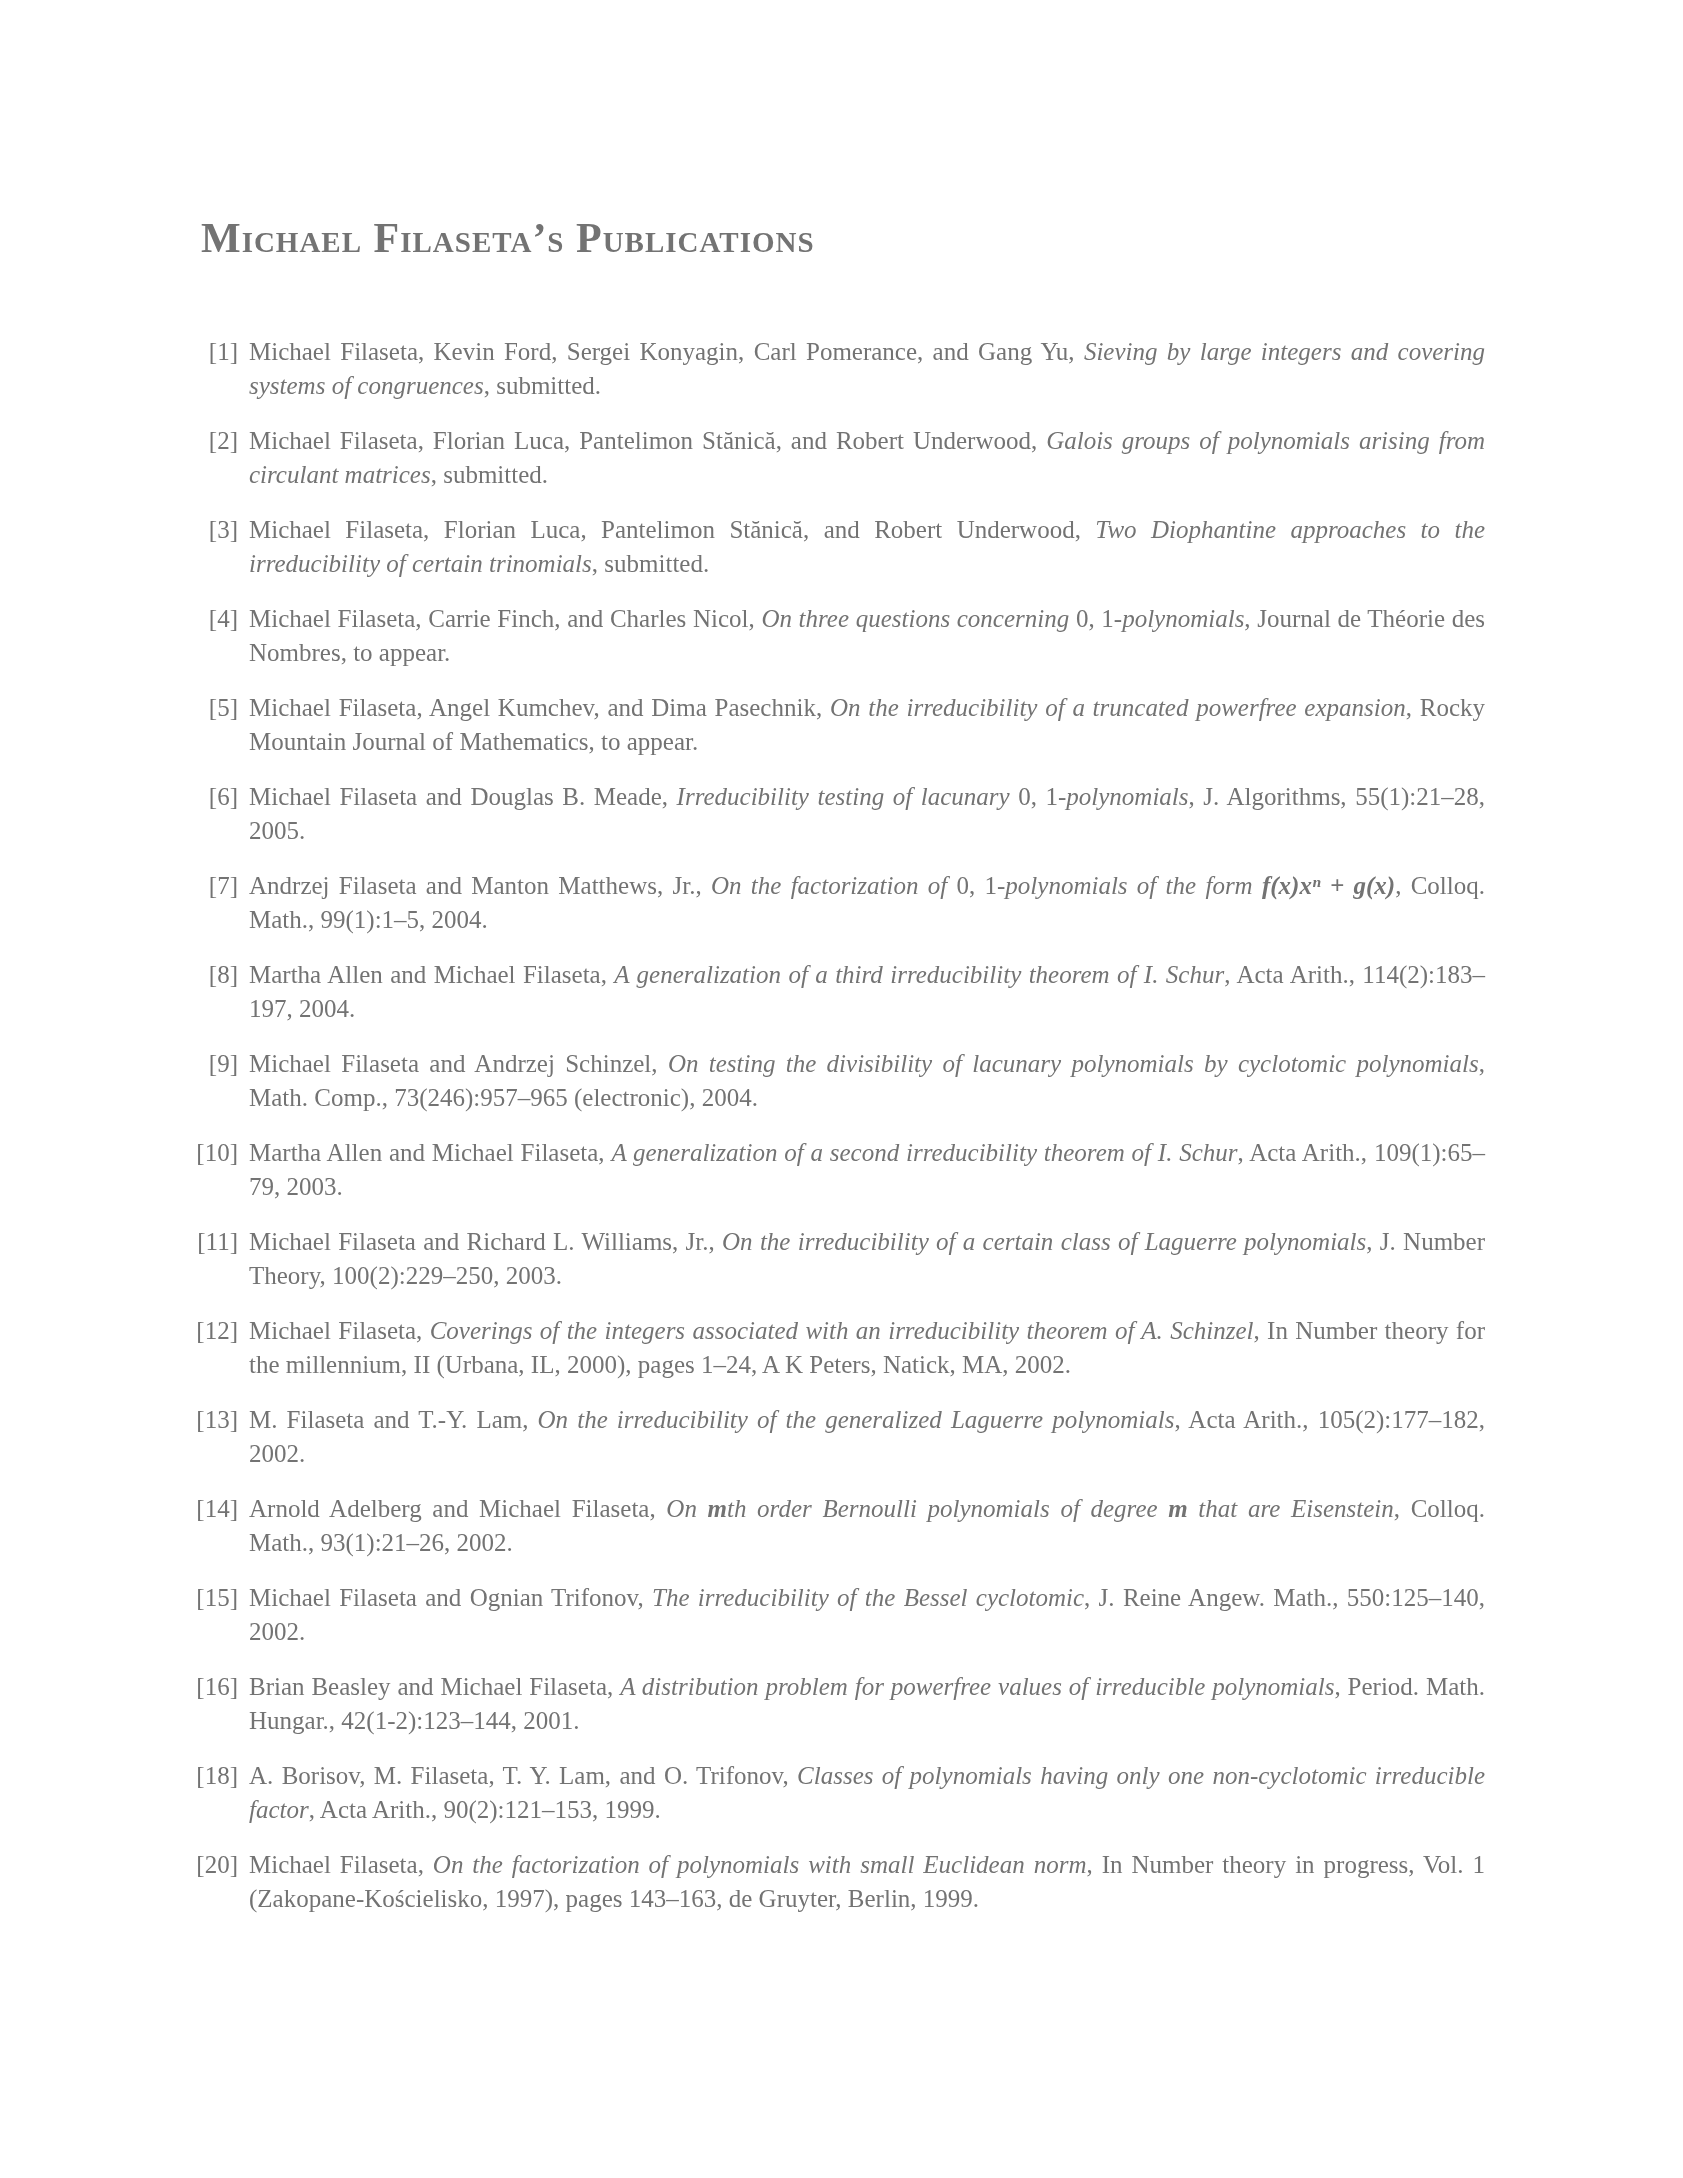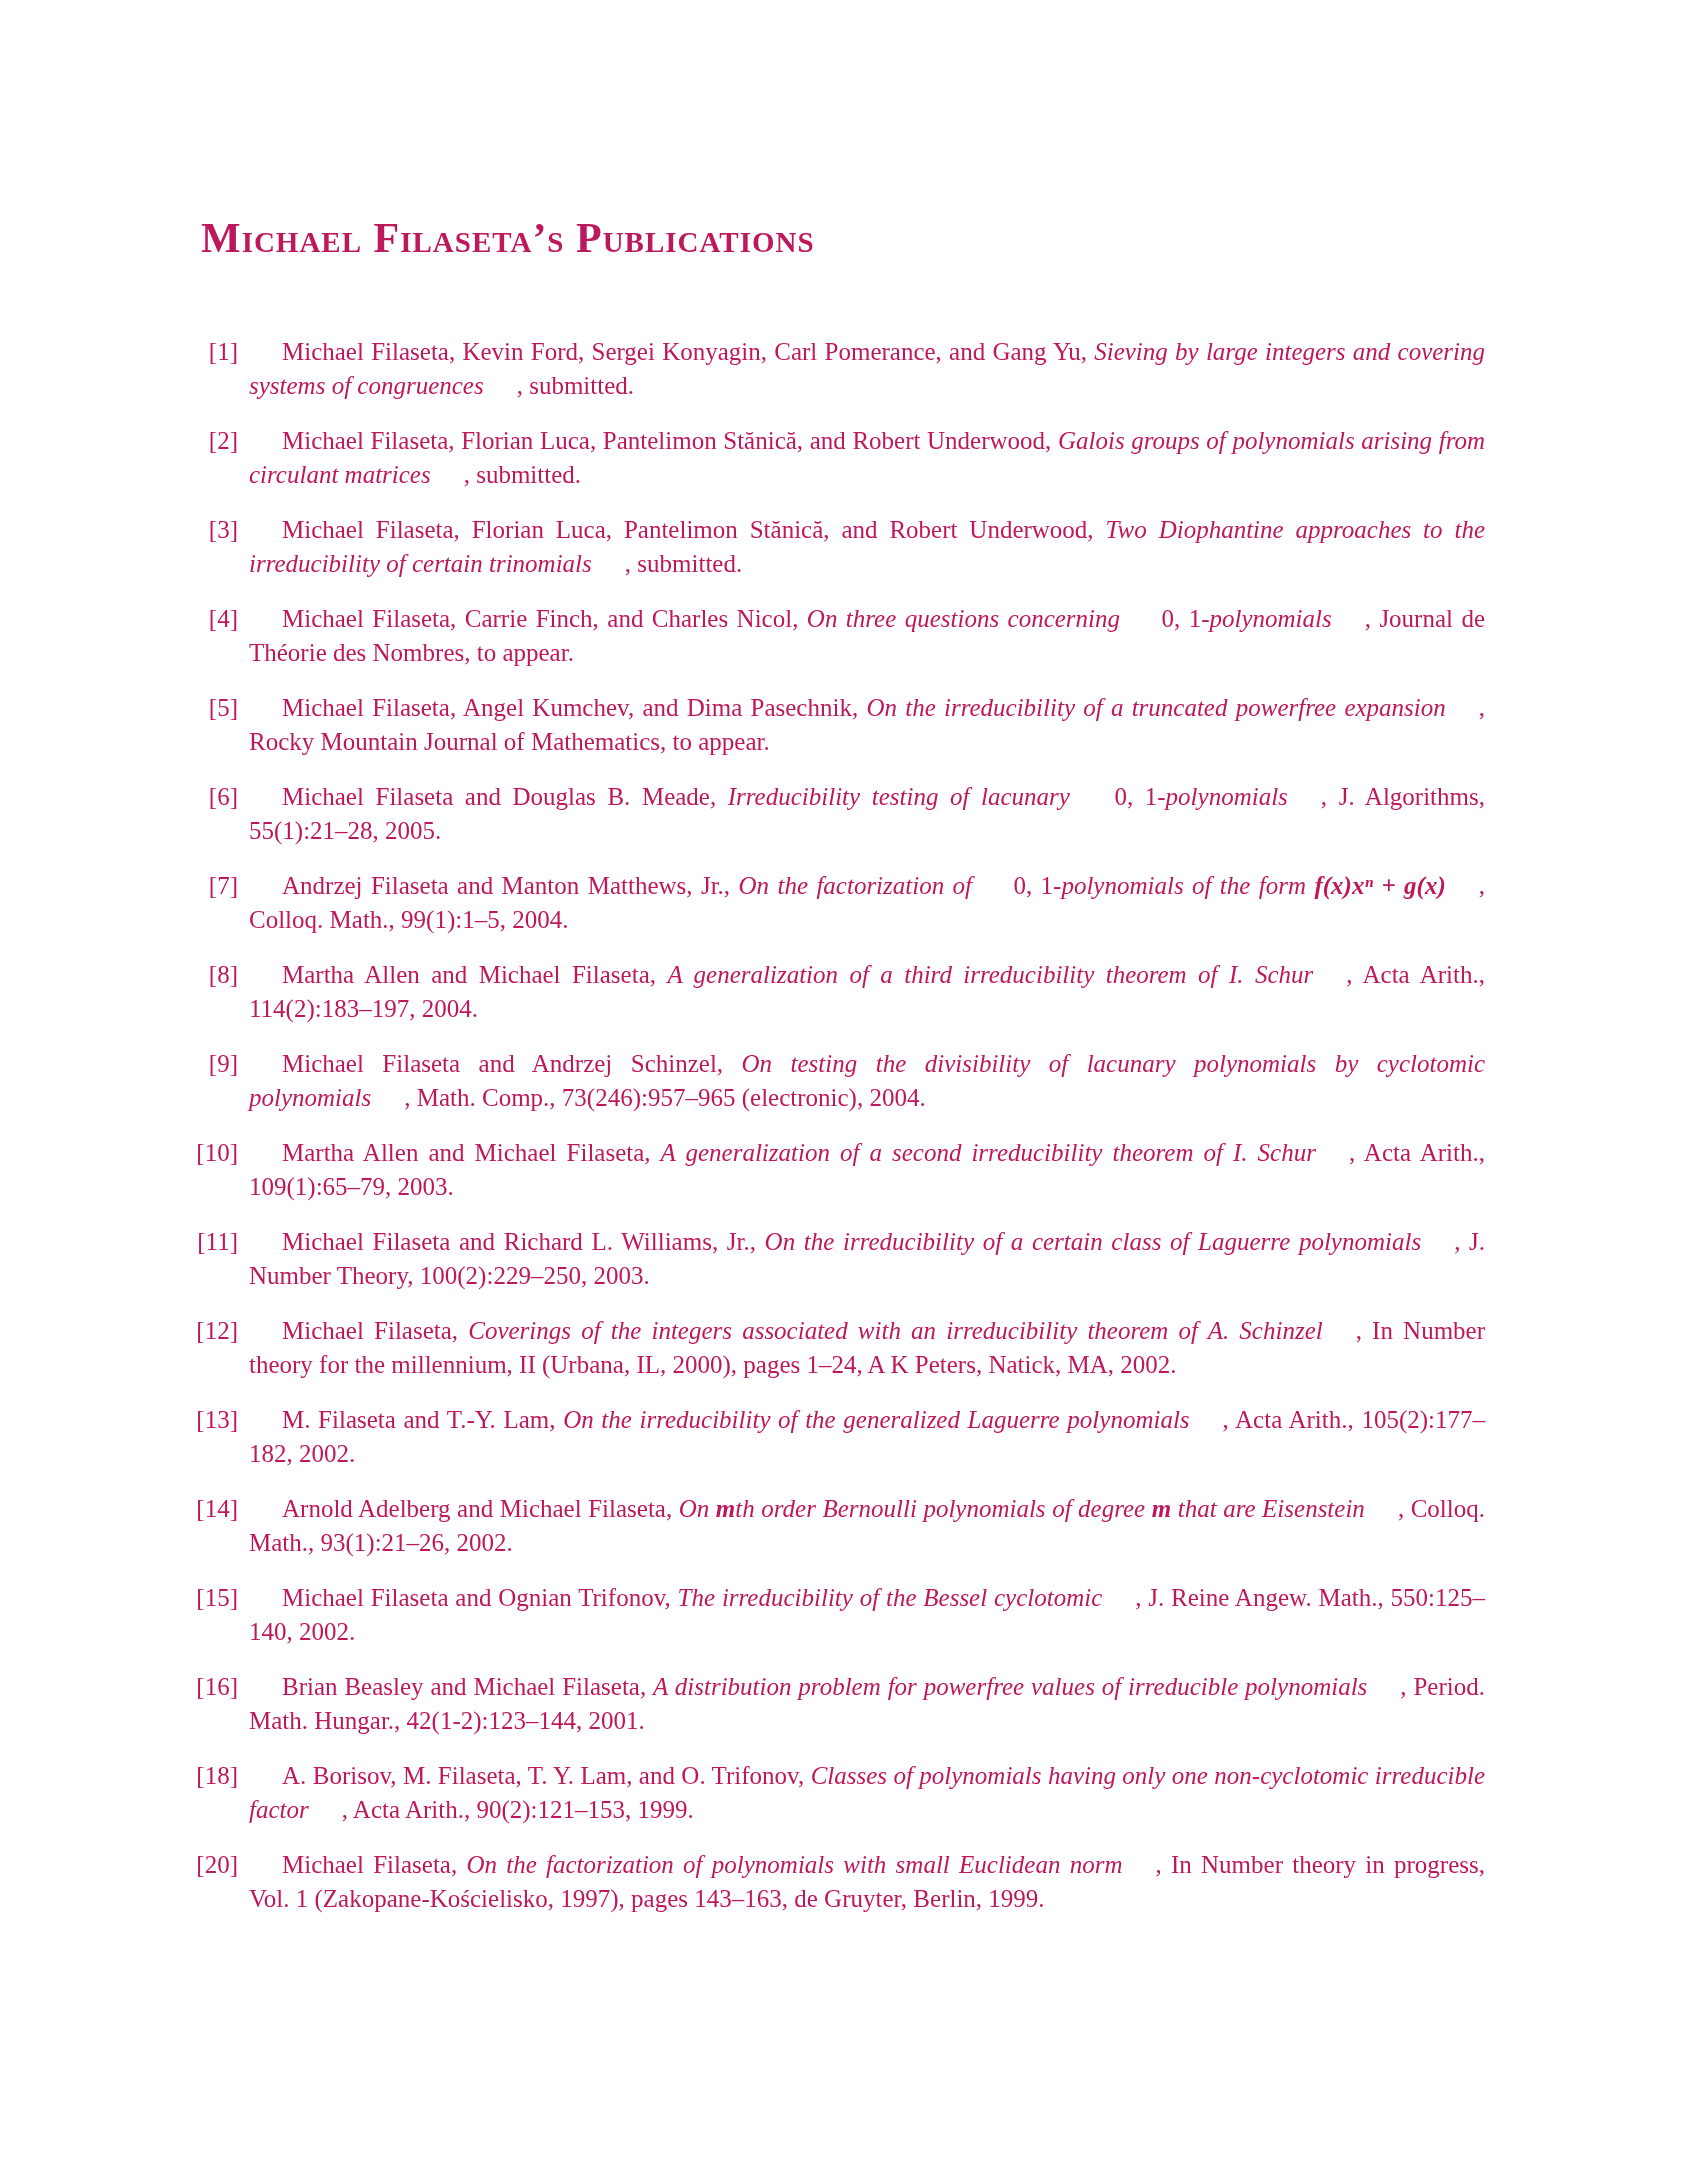--- a/index.html
+++ b/index.html
@@ -6,21 +6,21 @@
     margin: 0;
     padding: 0;
     background: #ffffff;
   }
   .page {
     position: relative;
     width: 1683px;
     height: 2178px;
     background: #ffffff;
     font-family: "Liberation Serif", "DejaVu Serif", serif;
-    color: #be185d;
+    color: #737373;
     overflow: hidden;
   }
   .title {
     position: absolute;
     left: 201px;
     top: 186px;
     font-size: 42px;
     font-weight: bold;
     font-variant: small-caps;
     letter-spacing: 1px;
@@ -41,21 +41,21 @@
     text-justify: inter-word;
   }
   .ref-label {
     position: absolute;
     right: 100%;
     margin-right: 11px;
     width: 69px;
     text-align: right;
     display: block;
   }
-  .seg-r { font-style: normal; margin-left: 33px; }
+  .seg-r { font-style: normal; }
   .seg-i { font-style: italic; }
   .seg-m { font-style: italic; font-weight: bold; }
 </style>
 </head>
 <body>
 
 <div class="page">
   <h1 class="title">Michael Filaseta’s Publications</h1>
   <div class="refs">
       <div class="ref">

